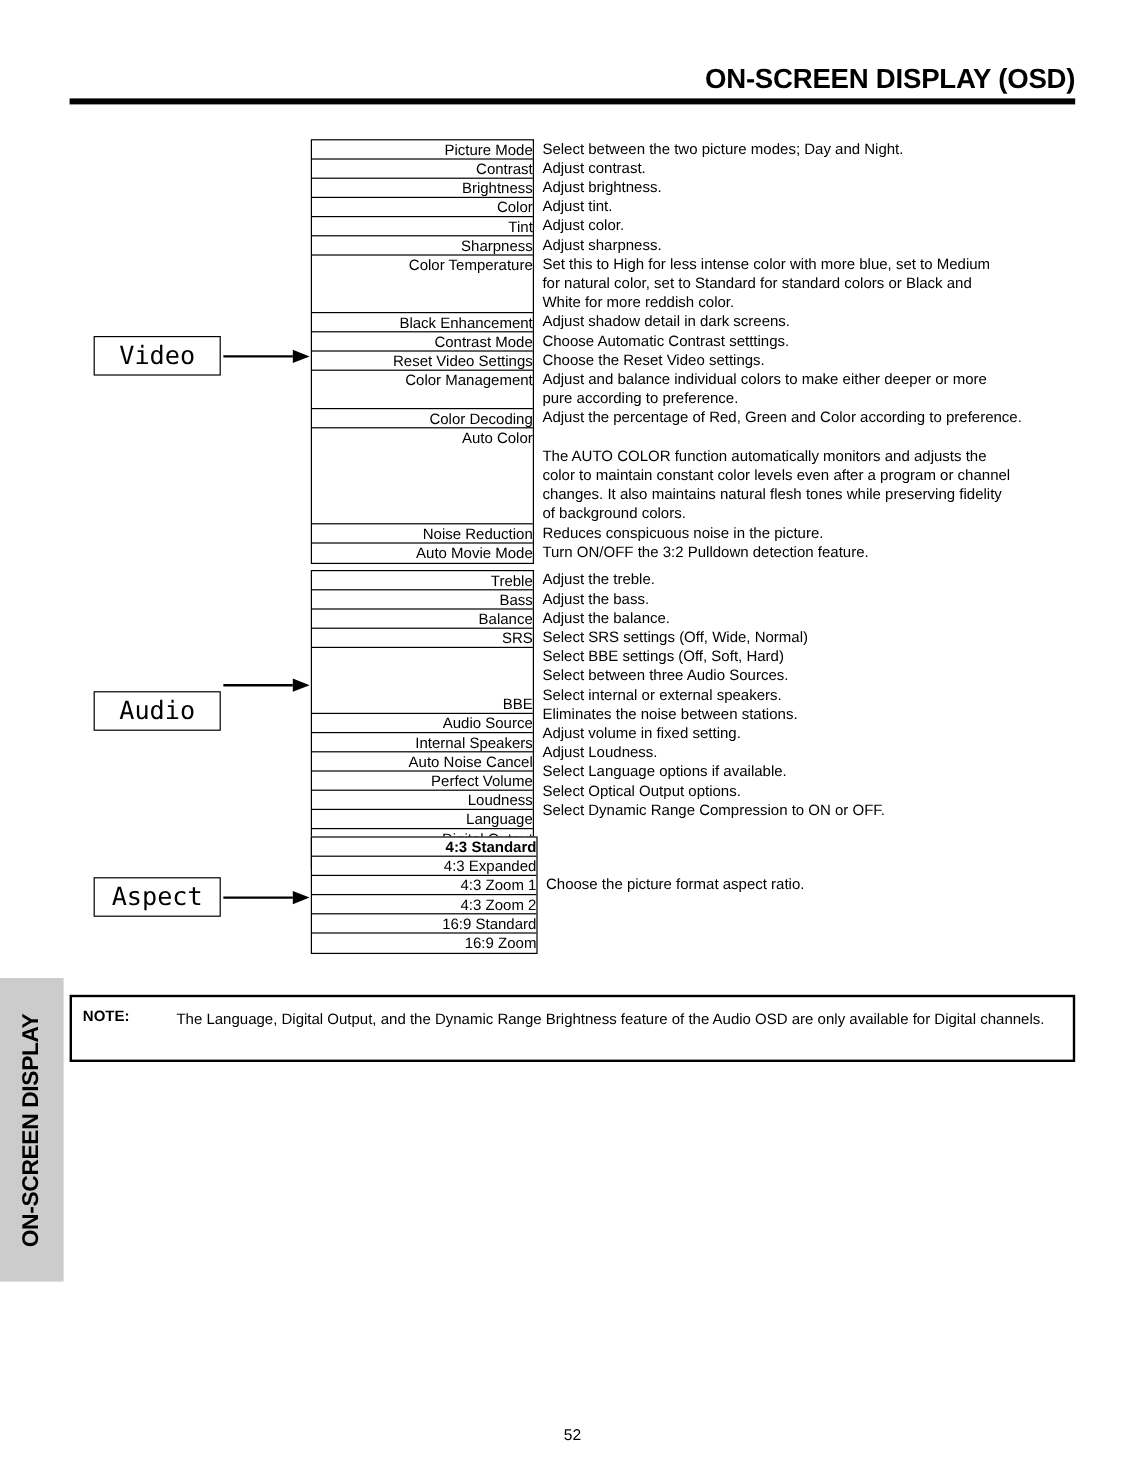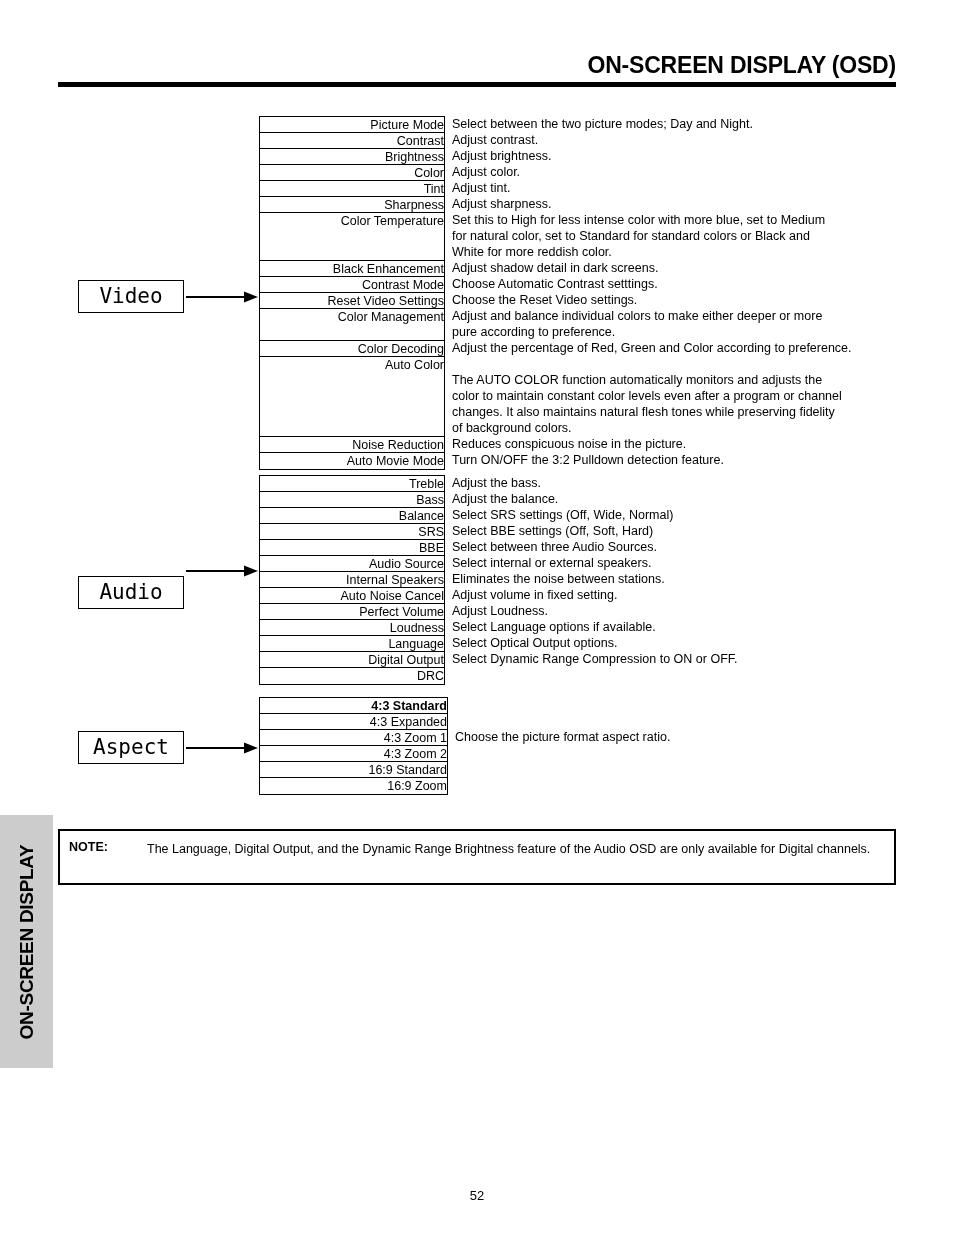--- a/index.html
+++ b/index.html
@@ -211,24 +211,24 @@
       <div class="desc-row" style="height: 16px;">
         <span class="desc-line">Select between the two picture modes; Day and Night.</span>
       </div>
       <div class="desc-row" style="height: 16px;">
         <span class="desc-line">Adjust contrast.</span>
       </div>
       <div class="desc-row" style="height: 16px;">
         <span class="desc-line">Adjust brightness.</span>
       </div>
       <div class="desc-row" style="height: 16px;">
+        <span class="desc-line">Adjust tint.</span>
+      </div>
+      <div class="desc-row" style="height: 16px;">
         <span class="desc-line">Adjust color.</span>
-      </div>
-      <div class="desc-row" style="height: 16px;">
-        <span class="desc-line">Adjust tint.</span>
       </div>
       <div class="desc-row" style="height: 16px;">
         <span class="desc-line">Adjust sharpness.</span>
       </div>
       <div class="desc-row" style="height: 48px;">
         <span class="desc-line">Set this to High for less intense color with more blue, set to Medium</span>
         <span class="desc-line">for natural color, set to Standard for standard colors or Black and</span>
         <span class="desc-line">White for more reddish color.</span>
       </div>
       <div class="desc-row" style="height: 16px;">
@@ -262,32 +262,35 @@
       </div>
     </div>
 </div>
 
 <div class="section" id="section-audio">
   <div class="section-table">
       <div class="opt-row" style="height: 16px;"><span>Treble</span></div>
       <div class="opt-row" style="height: 16px;"><span>Bass</span></div>
       <div class="opt-row" style="height: 16px;"><span>Balance</span></div>
       <div class="opt-row" style="height: 16px;"><span>SRS</span></div>
-      <div class="opt-row" style="height: 16px;"><span>BBE</span></div>
+      <div class="opt-row" style="height: 16px; margin-top: 39px;"><span>BBE</span></div>
       <div class="opt-row" style="height: 16px;"><span>Audio Source</span></div>
       <div class="opt-row" style="height: 16px;"><span>Internal Speakers</span></div>
       <div class="opt-row" style="height: 16px;"><span>Auto Noise Cancel</span></div>
       <div class="opt-row" style="height: 16px;"><span>Perfect Volume</span></div>
       <div class="opt-row" style="height: 16px;"><span>Loudness</span></div>
       <div class="opt-row" style="height: 16px;"><span>Language</span></div>
       <div class="opt-row" style="height: 16px;"><span>Digital Output</span></div>
       <div class="opt-row" style="height: 16px;"><span>DRC</span></div>
     </div>
   <div class="desc-col">
       <div class="desc-row" style="height: 16px;">
+        <span class="desc-line">Adjust the treble.</span>
+      </div>
+      <div class="desc-row" style="height: 16px;">
         <span class="desc-line">Adjust the bass.</span>
       </div>
       <div class="desc-row" style="height: 16px;">
         <span class="desc-line">Adjust the balance.</span>
       </div>
       <div class="desc-row" style="height: 16px;">
         <span class="desc-line">Select SRS settings (Off, Wide, Normal)</span>
       </div>
       <div class="desc-row" style="height: 16px;">
         <span class="desc-line">Select BBE settings (Off, Soft, Hard)</span>

